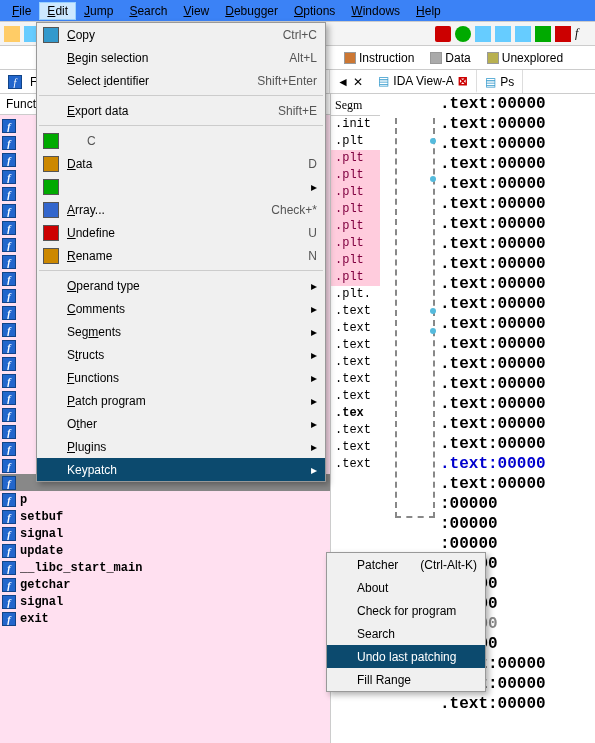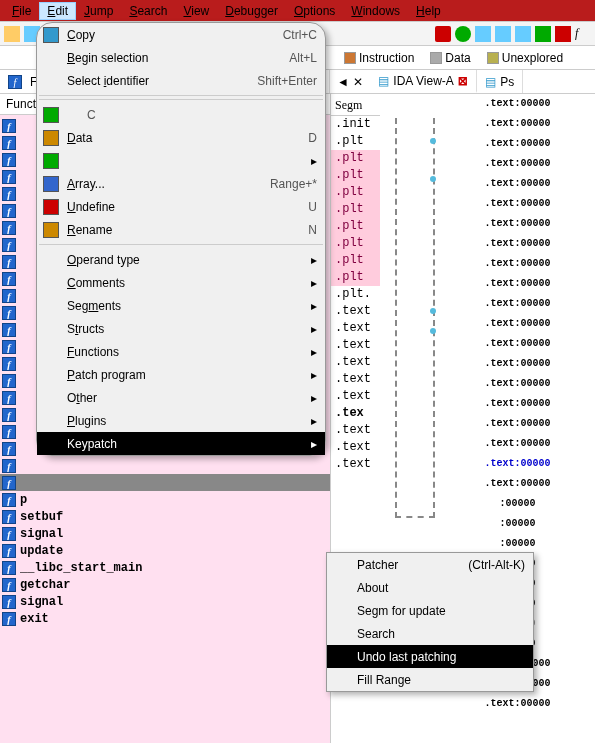--- a/index.html
+++ b/index.html
@@ -1,17 +1,17 @@
 <!DOCTYPE html>
 <html><head>
 <meta charset="utf-8">
 <style>
   * { box-sizing: border-box; margin: 0; padding: 0; }
   body { font-family: "Segoe UI", Tahoma, sans-serif; font-size: 12px; background: #f0f0f0; width: 595px; height: 743px; overflow: hidden; position: relative; }
-  .menubar { background: #b91c1c; height: 22px; display: flex; align-items: center; padding: 0 4px; border-bottom: 1px solid #ccc; }
+  .menubar { background: #3b82f6; height: 22px; display: flex; align-items: center; padding: 0 4px; border-bottom: 1px solid #ccc; }
   .menubar span { padding: 2px 8px; cursor: default; }
   .menubar span u { text-decoration: underline; }
   .menubar span.open { background: #cce8ff; border: 1px solid #99d1ff; padding: 1px 7px; }
   .toolbar { background: #f4f4f4; height: 24px; display: flex; align-items: center; padding: 0 4px; gap: 4px; border-bottom: 1px solid #ccc; }
   .tb-ic { width: 16px; height: 16px; display: inline-block; }
   .segbar { background: #fff; height: 24px; display: flex; align-items: center; padding: 0 6px; gap: 8px; border-bottom: 1px solid #ccc; }
   .swatch { width: 12px; height: 12px; display: inline-block; border: 1px solid #999; vertical-align: middle; margin-right: 3px;}
   .seg-lbl { margin-right: 8px; }
   .tab { padding: 3px 8px; display: flex; align-items: center; gap: 4px; border-right: 1px solid #ddd; }
   .tab.active { background: #fff; border-bottom: 2px solid #fff; }
@@ -21,34 +21,34 @@
   .funcs-hdr { background: #fff; padding: 3px 6px; border-bottom: 1px solid #ccc; }
   .funcs-list { padding: 2px 0; font-family: "Courier New", monospace; font-size: 12px; font-weight: bold; }
   .fn-row { display: flex; align-items: center; height: 17px; padding-left: 2px; }
   .fn-ic { width: 14px; height: 14px; background: #2266cc; color: #fff; font-style: italic; font-family: serif; font-size: 10px; text-align: center; line-height: 14px; margin-right: 4px; border: 1px solid #114488; }
   .fn-row.sel { background: #888; color: #fff; }
   .pane-segs { width: 50px; background: #fff; font-family: "Courier New", monospace; font-size: 12px; padding-top: 2px; border-left: 1px solid #ccc; }
   .seg-hdr { padding: 2px 4px; border-bottom: 1px solid #ccc; background: #fff; font-family: "Segoe UI"; }
   .seg-line { padding: 0 4px; height: 17px; line-height: 17px; white-space: nowrap; overflow: hidden; }
   .seg-line.pink { background: #ffccdd; color: #800040; }
   .seg-line.bold { font-weight: bold; }
-  .pane-ida { flex: 1; background: #fff; font-family: "Courier New", monospace; font-size: 10px; font-weight: bold; padding-left: 60px; position: relative; text-align: center; }
+  .pane-ida { flex: 1; background: #fff; font-family: "Courier New", monospace; font-size: 16px; font-weight: bold; padding-left: 60px; position: relative; }
   .txt-line { height: 20px; line-height: 20px; color: #000; white-space: nowrap; }
   .txt-line.blue { color: #0000cc; }
   .txt-line.gray { color: #888; }
   .dropdown { position: absolute; background: #f0f0f0; border: 1px solid #999; box-shadow: 3px 3px 6px rgba(0,0,0,.3); z-index: 100; font-size: 12px; }
-  .dd-main { left: 36px; top: 22px; width: 290px; border-radius: 16px; }
+  .dd-main { left: 36px; top: 22px; width: 290px; }
   .dd-item { display: flex; align-items: center; height: 23px; padding: 0 8px 0 30px; position: relative; cursor: default; }
-  .dd-item.hl { background: #000000; color: #fff; }
+  .dd-item.hl { background: #0c4a6e; color: #fff; }
   .dd-item .lbl { flex: 1; }
   .dd-item .sc { color: #555; margin-left: 20px; }
   .dd-item .arrow { position: absolute; right: 8px; }
   .dd-sep { height: 1px; background: #ccc; margin: 3px 2px; }
   .dd-ic { position: absolute; left: 6px; width: 16px; height: 16px; }
-  .dd-sub { left: 326px; top: 552px; width: 208px; }
+  .dd-sub { left: 326px; top: 552px; width: 160px; }
   .under { text-decoration: underline; }
   .flow-col { position: absolute; left: 395px; top: 118px; width: 40px; height: 400px; border-right: 2px dashed #888; border-left: 2px dashed #888; border-bottom: 2px dashed #888; }
   .bullet { width: 6px; height: 6px; background: #5bd; border-radius: 50%; position: absolute; }
 </style>
 </head>
 <body>
 
 <div class="menubar" id="menubar">
     <span><u>F</u>ile</span>
     <span class="open"><u>E</u>dit</span>
@@ -317,38 +317,42 @@
     </div>
     <div class="dd-item">
       <span class="lbl"><span class="under">B</span>egin selection</span>
       <span class="sc">Alt+L</span>
     </div>
     <div class="dd-item">
       <span class="lbl">Select <span class="under">i</span>dentifier</span>
       <span class="sc">Shift+Enter</span>
     </div>
     <div class="dd-sep"></div>
+    <div class="dd-item">
+      <span class="lbl"><span class="under">E</span>xport data</span>
+      <span class="sc">Shift+E</span>
+    </div>
     <div class="dd-sep"></div>
     <div class="dd-item">
       <span class="dd-ic" style="background:#0a0;border:1px solid #555"></span>
       <span class="sc">C</span>
     </div>
     <div class="dd-item">
       <span class="dd-ic" style="background:#c80;border:1px solid #555"></span>
       <span class="lbl"><span class="under">D</span>ata</span>
       <span class="sc">D</span>
     </div>
     <div class="dd-item">
       <span class="dd-ic" style="background:#0a0;border:1px solid #555"></span>
       <span class="arrow">▸</span>
     </div>
     <div class="dd-item">
       <span class="dd-ic" style="background:#36c;border:1px solid #555"></span>
       <span class="lbl"><span class="under">A</span>rray...</span>
-      <span class="sc">Range+*</span>
+      <span class="sc">Check+*</span>
     </div>
     <div class="dd-item">
       <span class="dd-ic" style="background:#c00;border:1px solid #555"></span>
       <span class="lbl"><span class="under">U</span>ndefine</span>
       <span class="sc">U</span>
     </div>
     <div class="dd-item">
       <span class="dd-ic" style="background:#c80;border:1px solid #555"></span>
       <span class="lbl"><span class="under">R</span>ename</span>
       <span class="sc">N</span>
@@ -394,21 +398,21 @@
 
 <div class="dropdown dd-sub" id="kpmenu">
     <div class="dd-item">
       <span class="lbl">Patcher</span>
       <span style="margin-left:8px">(Ctrl-Alt-K)</span>
     </div>
     <div class="dd-item">
       <span class="lbl">About</span>
     </div>
     <div class="dd-item">
-      <span class="lbl">Segm for update</span>
+      <span class="lbl">Check for program</span>
     </div>
     <div class="dd-item">
       <span class="lbl">Search</span>
     </div>
     <div class="dd-item hl">
       <span class="lbl">Undo last patching</span>
     </div>
     <div class="dd-item">
       <span class="lbl">Fill Range</span>
     </div>

